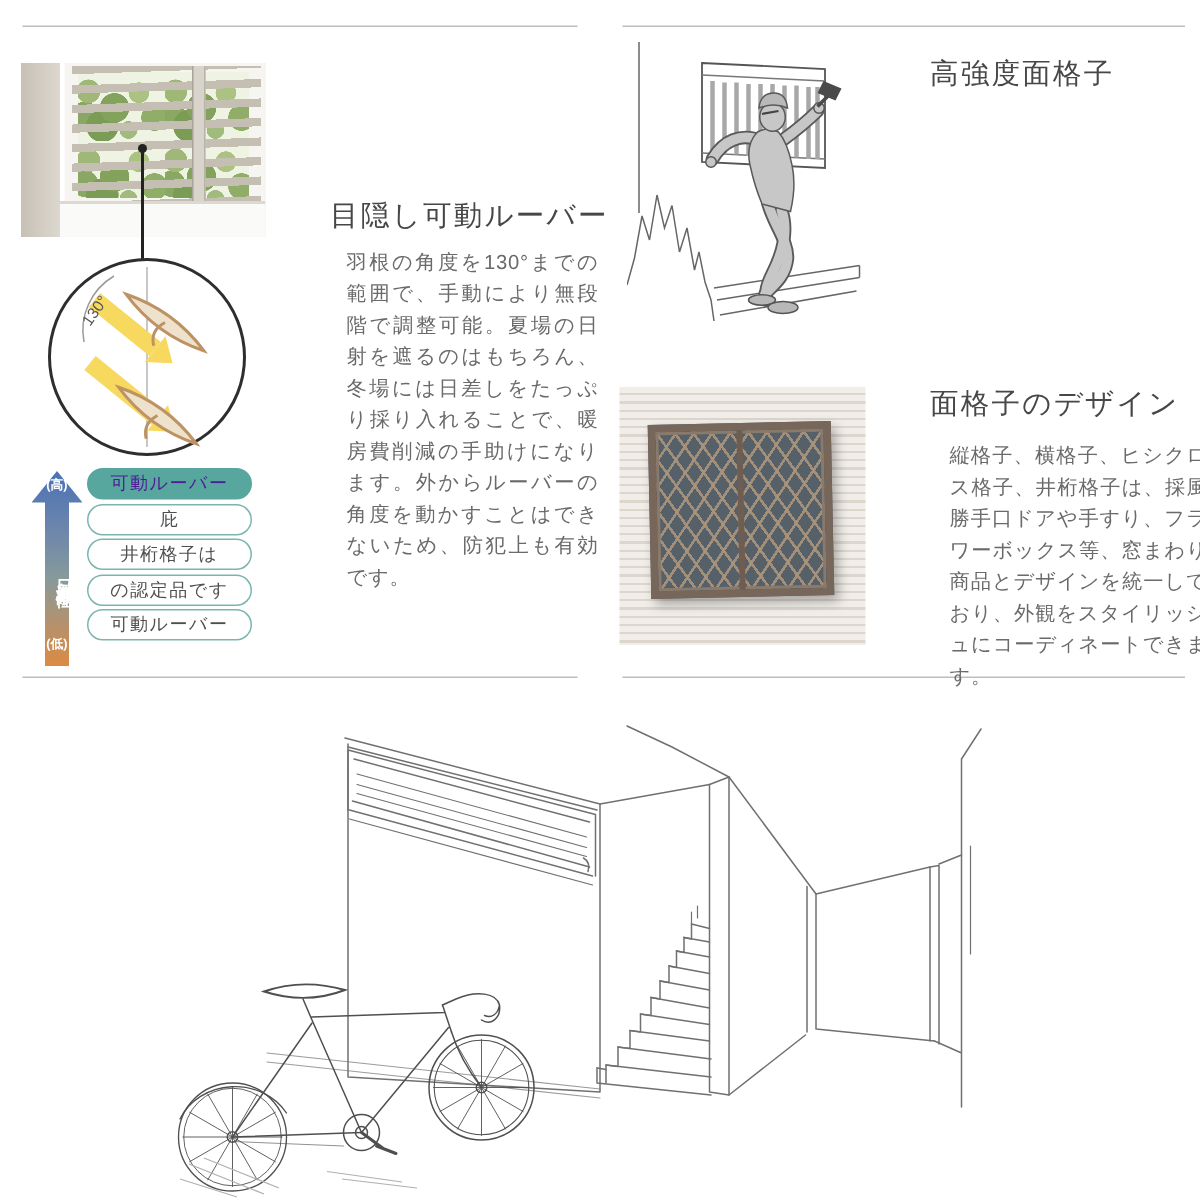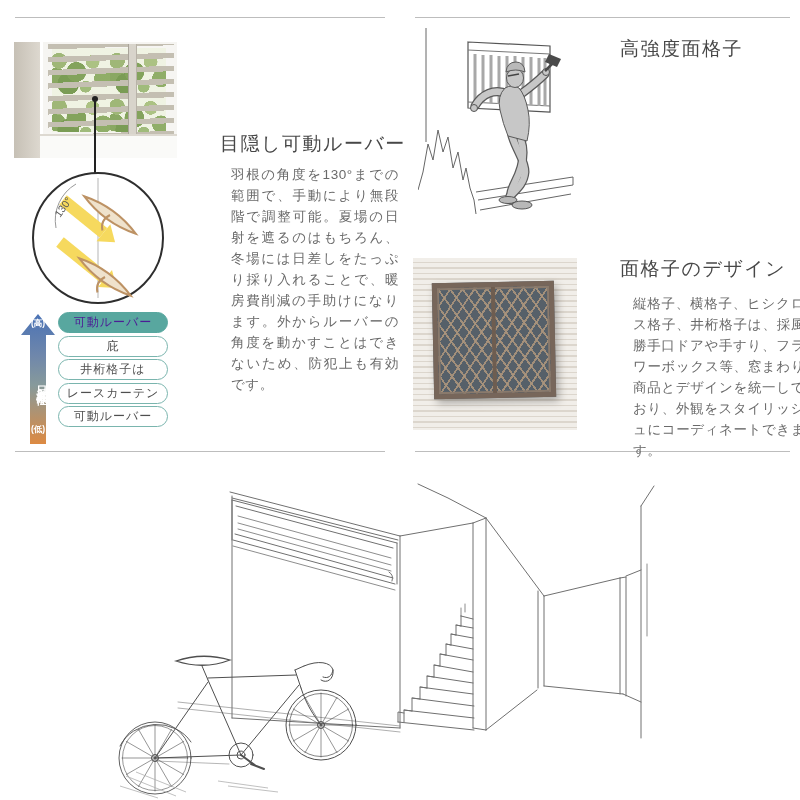--- a/index.html
+++ b/index.html
@@ -118,21 +118,21 @@
   <polygon points="17,0 34,21 25,21 25,130 9,130 9,21 0,21" fill="url(#ag)"></polygon>
 </svg>
 <div class="axis-hi">(高)</div>
 <div class="axis-label">日射遮蔽性</div>
 <div class="axis-lo">(低)</div>
 
 <div class="pill-list">
   <div class="pill hl">可動ルーバー</div>
   <div class="pill">庇</div>
   <div class="pill">井桁格子は</div>
-  <div class="pill">レースカーテン</div>
+  <div class="pill">の認定品です</div>
   <div class="pill">可動ルーバー</div>
 </div>
 
 <div class="heading" style="left:220px;top:131px;">目隠し可動ルーバー</div>
 <p class="body-text" style="left:231px;top:164px;width:168px;">羽根の角度を130°までの範囲で、手動により無段階で調整可能。夏場の日射を遮るのはもちろん、冬場には日差しをたっぷり採り入れることで、暖房費削減の手助けになります。外からルーバーの角度を動かすことはできないため、防犯上も有効です。</p>
 
 <svg class="illu" style="left:418px;top:22px;" width="190" height="205" viewBox="0 0 190 205">
   <g stroke="#666" fill="none" stroke-width="1">
     <path d="M8 6 V120"></path>
     <polyline points="0,168 5,150 10,122 15,138 20,108 25,130 30,115 35,146 40,130 45,158 48,146 52,166 56,178 58,192"></polyline>

